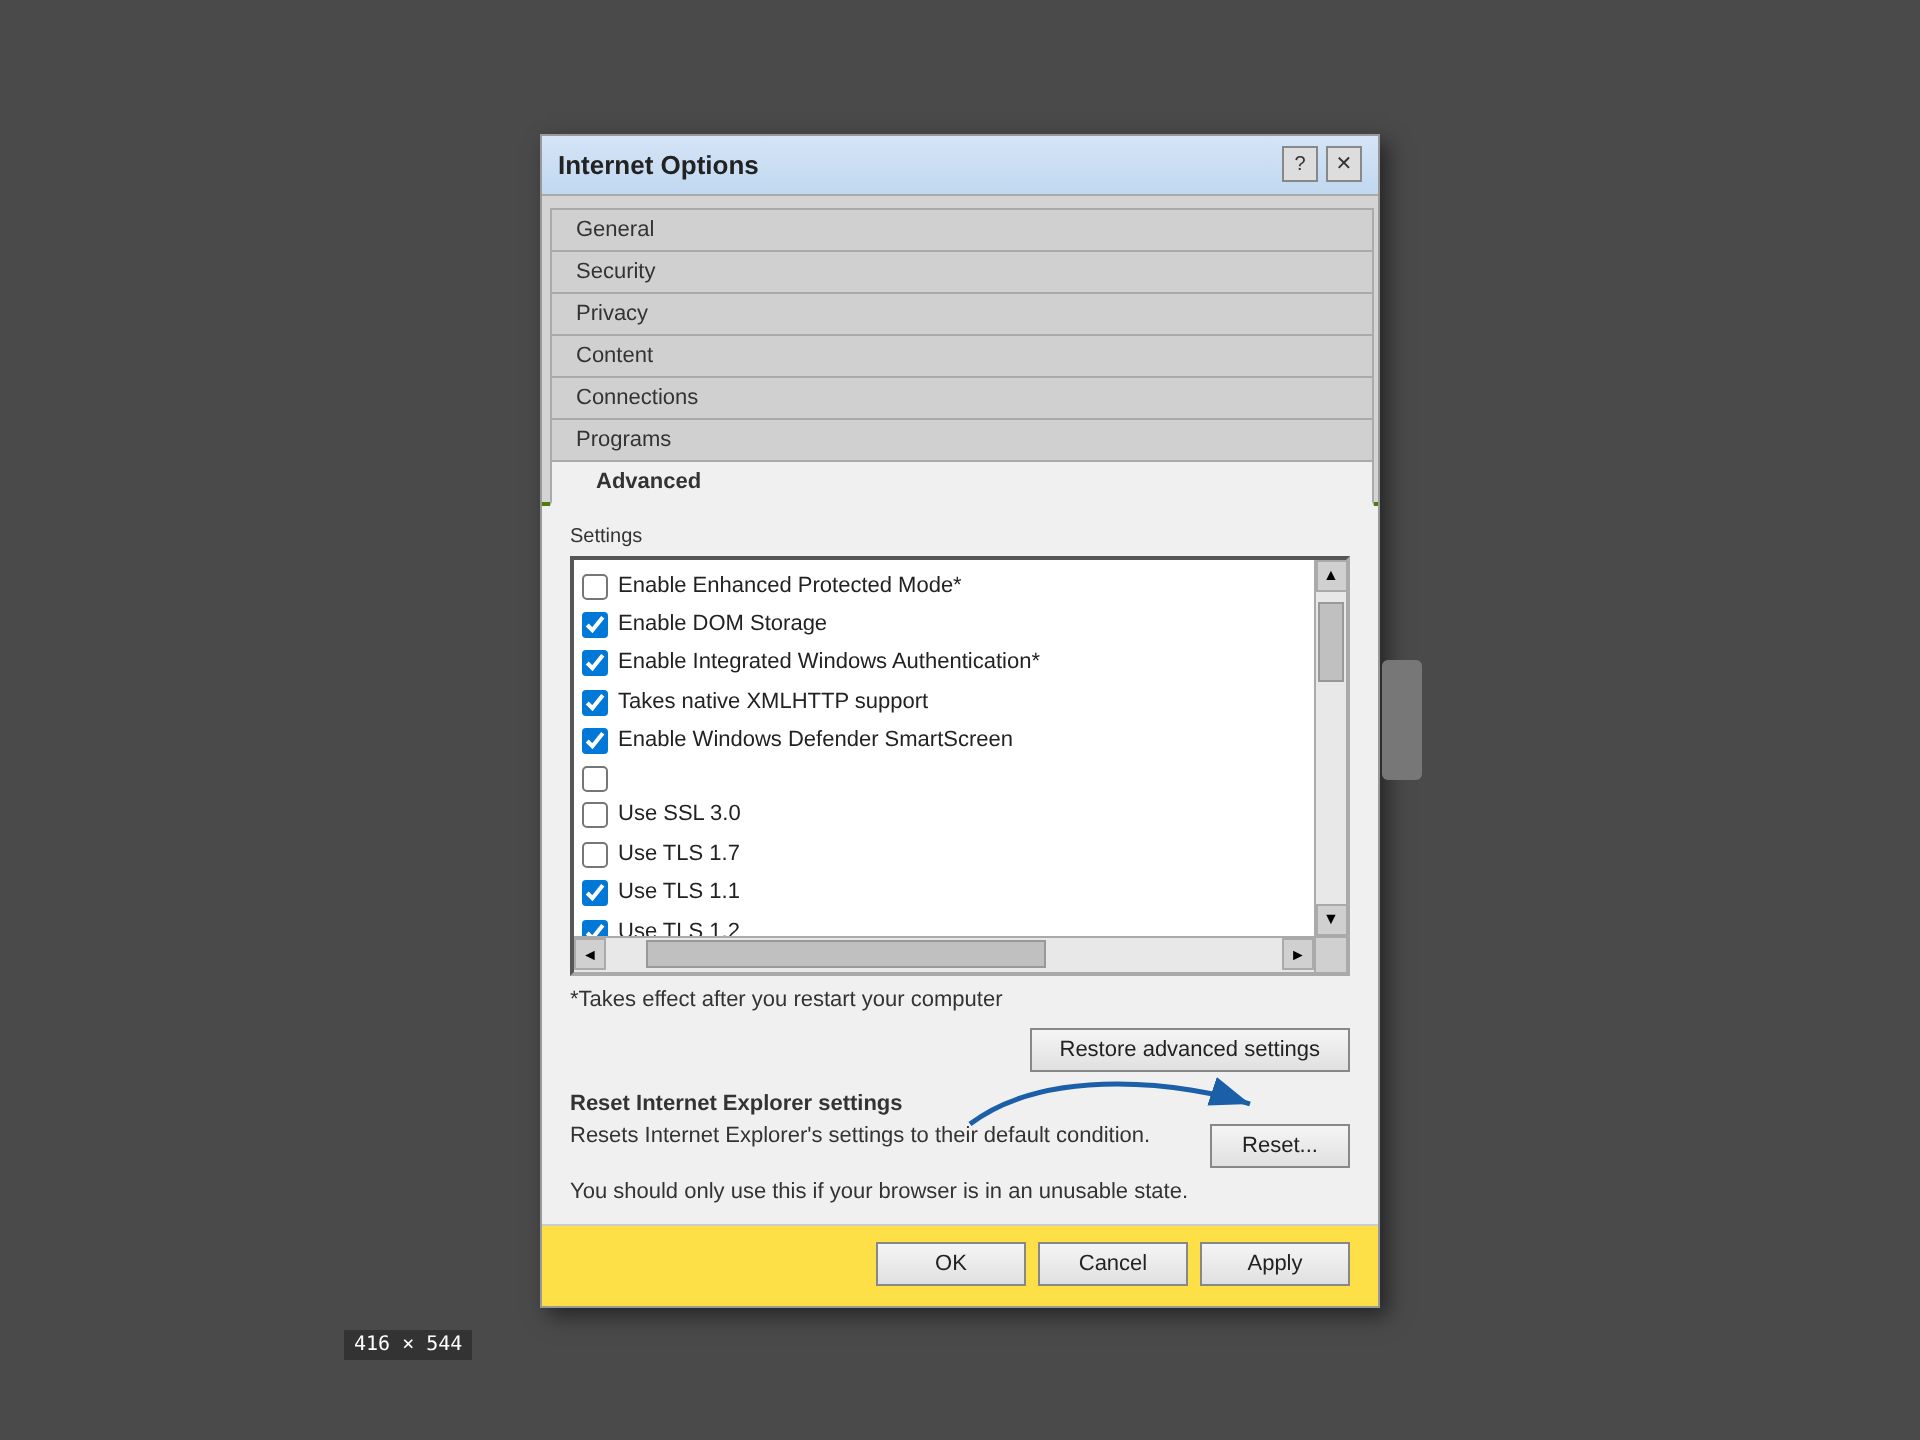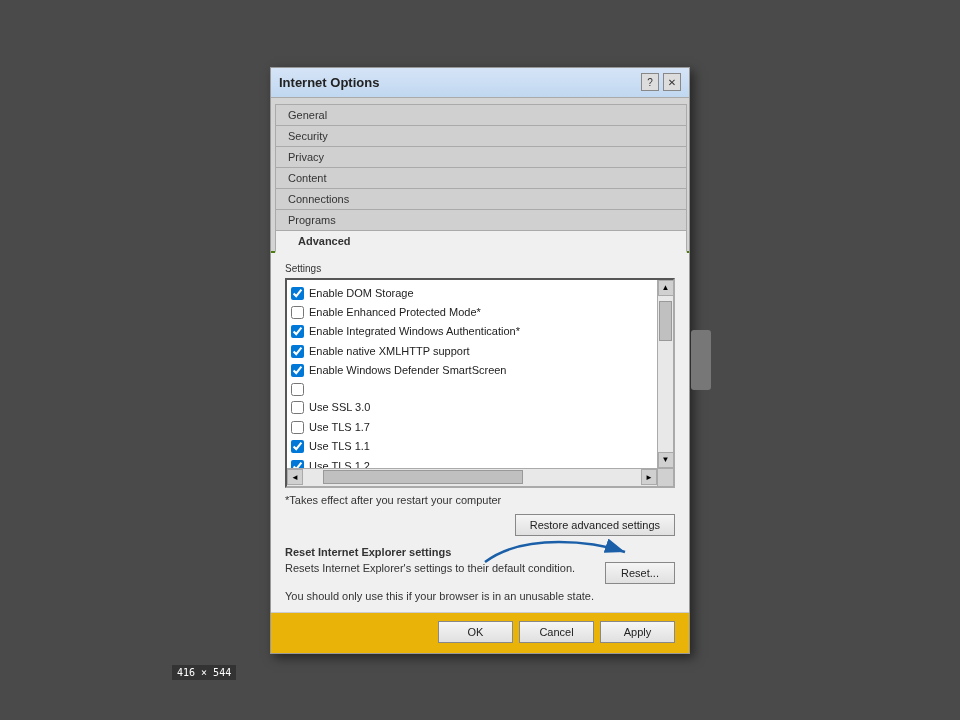--- a/index.html
+++ b/index.html
@@ -268,21 +268,21 @@
       min-width: 75px;
       color: #222;
     }
     
     .footer {
       display: flex;
       justify-content: flex-end;
       gap: 6px;
       padding: 8px 14px 10px 14px;
       border-top: 1px solid #ccc;
-      background: #eab308;
+      background: #fde047;
     }
     
     .scroll-corner {
       position: absolute;
       right: 0;
       bottom: 0;
       width: 16px;
       height: 18px;
       background: #d0d0d0;
       border-left: 1px solid #aaa;
@@ -324,34 +324,34 @@
       <div class="tab"><span>Programs</span></div>
       <div class="tab active"><span>Advanced</span></div>
     </div>
 
     <div class="content">
       <div class="section-label">Settings</div>
 
       <div class="settings-box">
         <div class="settings-inner" style="padding-right:16px; overflow:hidden;">
           <div class="setting-item">
-            <input type="checkbox" checked="" style="">
-            <span class="setting-text">Enable DOM Storage</span>
-          </div>
-          <div class="setting-item">
             <input type="checkbox" style="">
             <span class="setting-text">Enable Enhanced Protected Mode*</span>
           </div>
           <div class="setting-item">
             <input type="checkbox" checked="" style="">
+            <span class="setting-text">Enable DOM Storage</span>
+          </div>
+          <div class="setting-item">
+            <input type="checkbox" checked="" style="">
             <span class="setting-text">Enable Integrated Windows Authentication*</span>
           </div>
           <div class="setting-item">
             <input type="checkbox" checked="" style="">
-            <span class="setting-text">Enable native XMLHTTP support</span>
+            <span class="setting-text">Takes native XMLHTTP support</span>
           </div>
           <div class="setting-item">
             <input type="checkbox" checked="" style="">
             <span class="setting-text">Enable Windows Defender SmartScreen</span>
           </div>
           <div class="setting-item">
             <input type="checkbox" style="">
           </div>
           <div class="setting-item">
             <input type="checkbox" style="">

